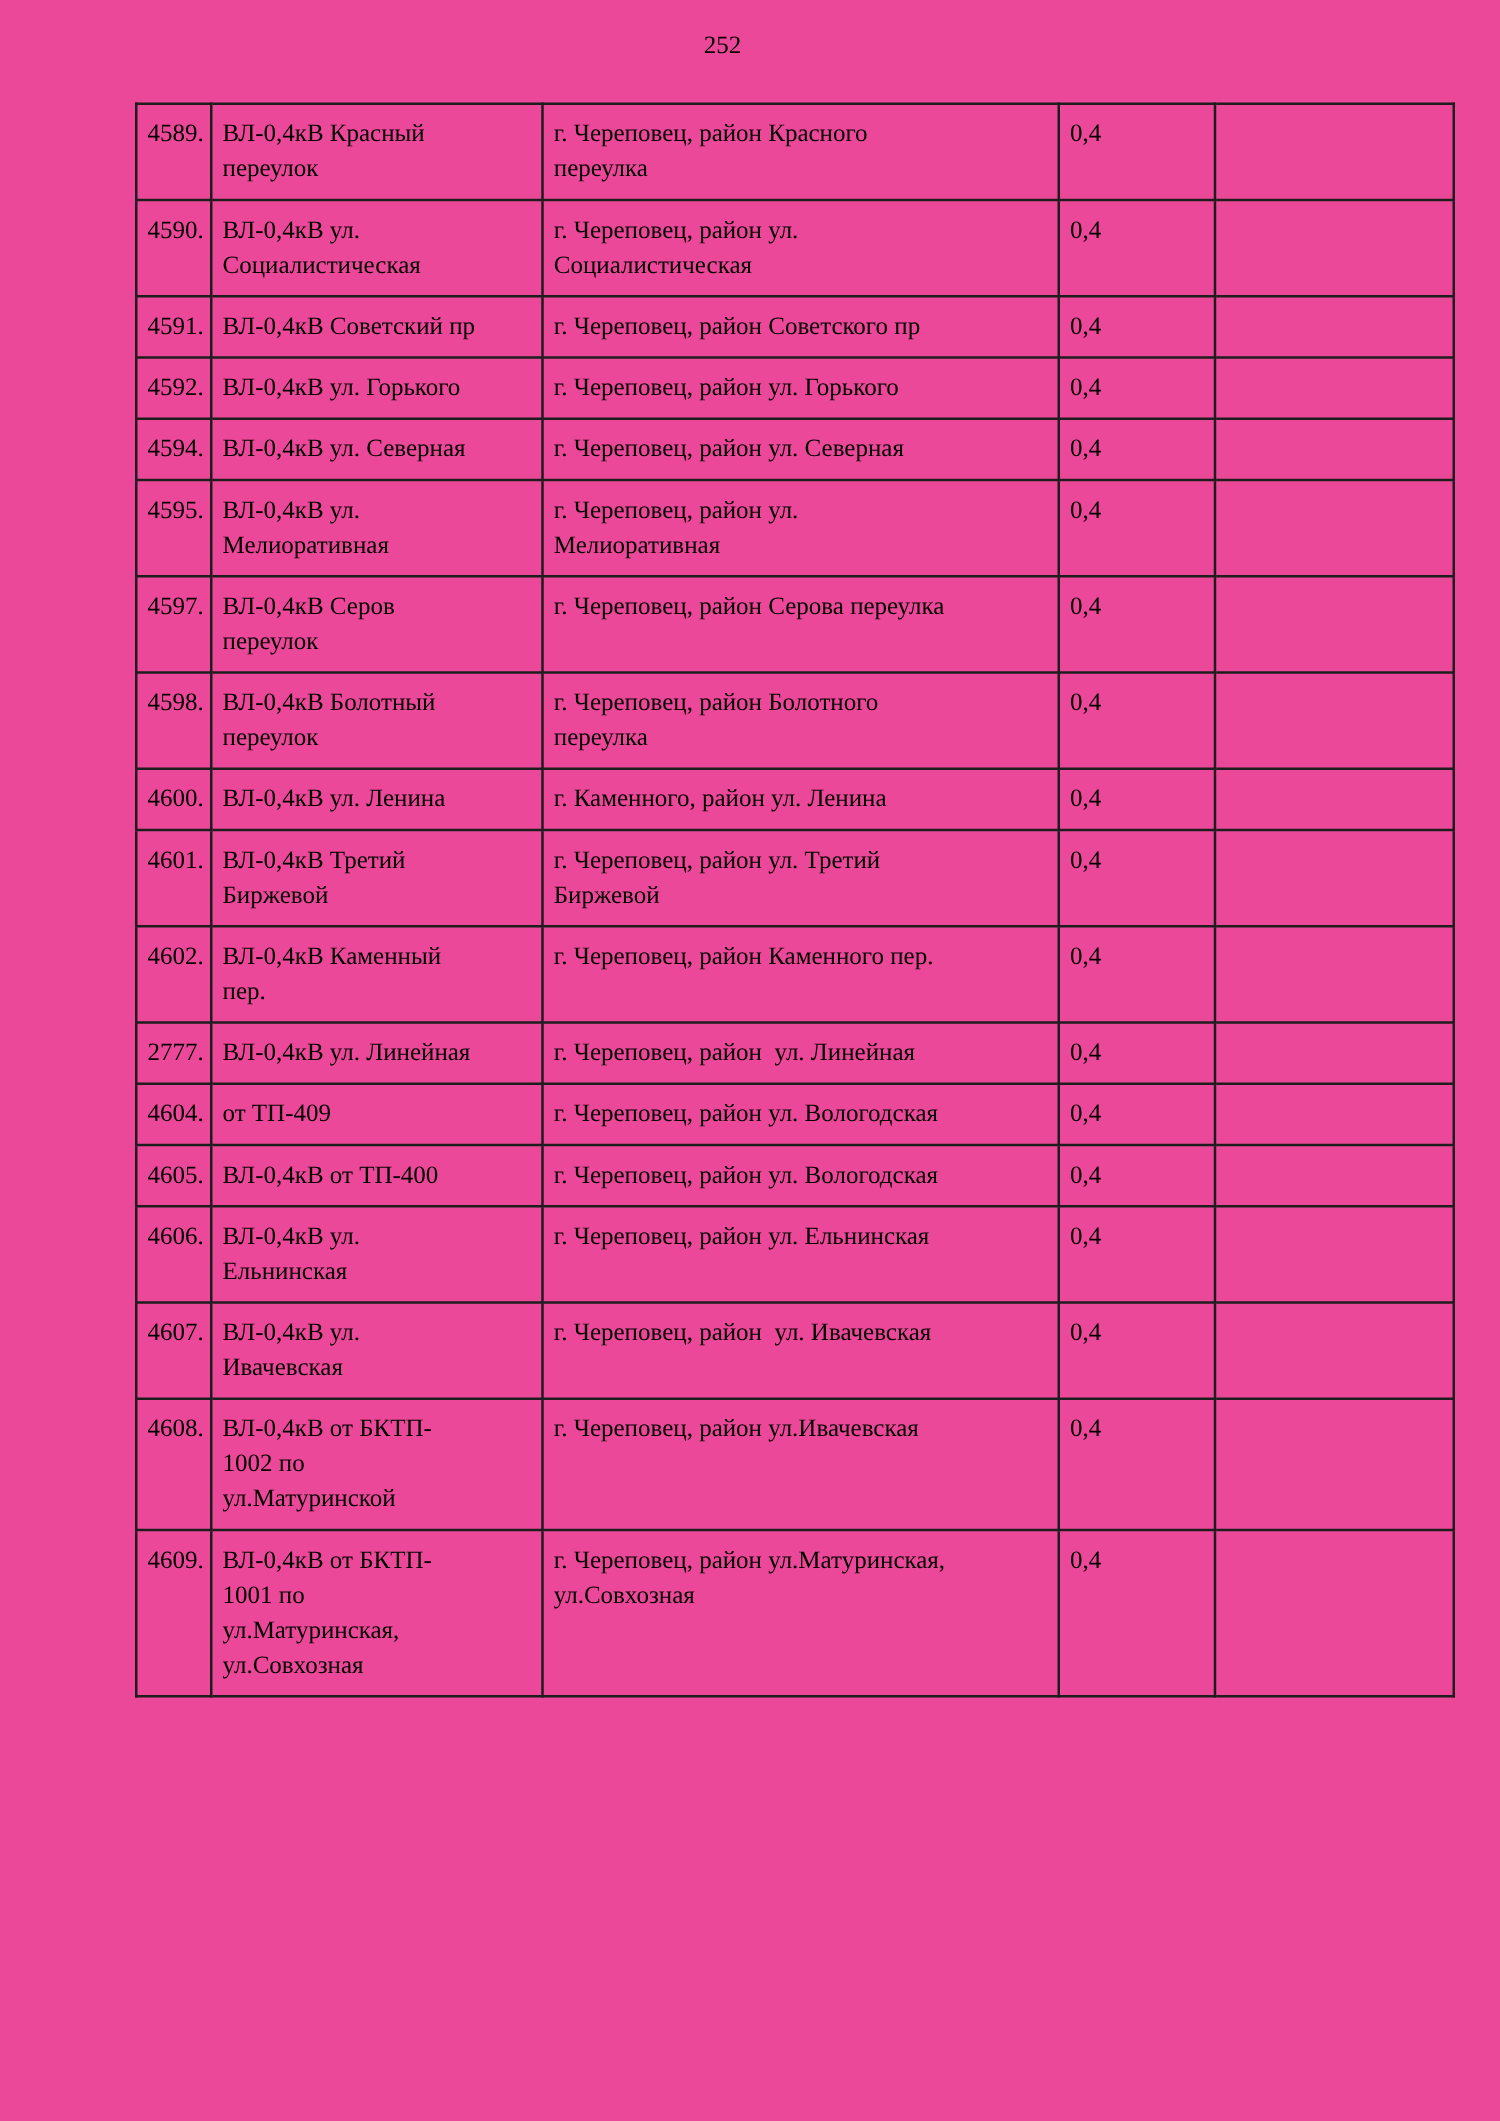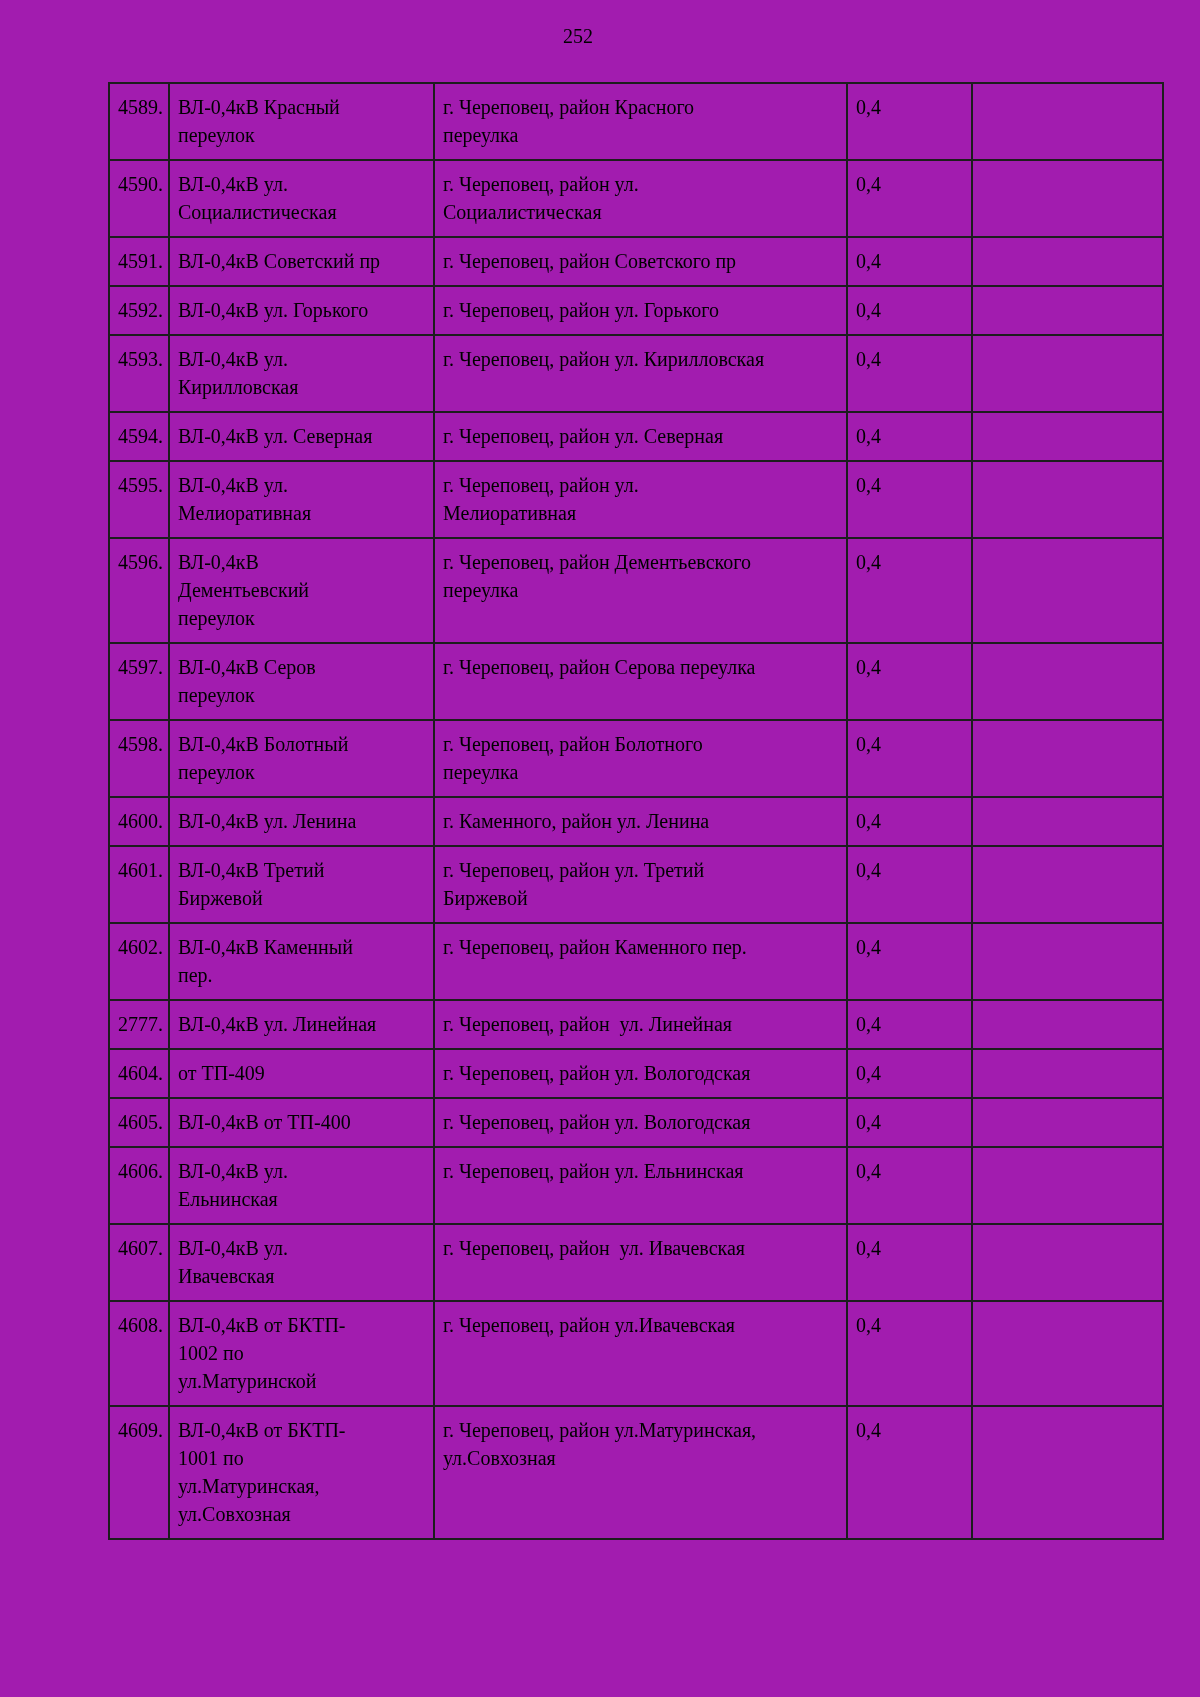--- a/index.html
+++ b/index.html
@@ -4,21 +4,21 @@
 <style>
   html, body {
     margin: 0;
     padding: 0;
     background: #ffffff;
   }
   .page {
     position: relative;
     width: 1200px;
     height: 1697px;
-    background: #a21caf;
+    background: #ec4899;
     color: #000000;
     font-family: "Liberation Serif", "DejaVu Serif", serif;
     overflow: hidden;
   }
   .page-number {
     position: absolute;
     top: 24px;
     left: 0;
     width: 1156px; 
     text-align: center;
@@ -92,50 +92,32 @@
           <td class="col-note"></td>
         </tr>
         <tr>
           <td class="col-num">4592.</td>
           <td class="col-name">ВЛ-0,4кВ ул. Горького</td>
           <td class="col-location">г. Череповец, район ул. Горького</td>
           <td class="col-voltage">0,4</td>
           <td class="col-note"></td>
         </tr>
         <tr>
-          <td class="col-num">4593.</td>
-          <td class="col-name">ВЛ-0,4кВ ул.
-Кирилловская</td>
-          <td class="col-location">г. Череповец, район ул. Кирилловская</td>
-          <td class="col-voltage">0,4</td>
-          <td class="col-note"></td>
-        </tr>
-        <tr>
           <td class="col-num">4594.</td>
           <td class="col-name">ВЛ-0,4кВ ул. Северная</td>
           <td class="col-location">г. Череповец, район ул. Северная</td>
           <td class="col-voltage">0,4</td>
           <td class="col-note"></td>
         </tr>
         <tr>
           <td class="col-num">4595.</td>
           <td class="col-name">ВЛ-0,4кВ ул.
 Мелиоративная</td>
           <td class="col-location">г. Череповец, район ул.
 Мелиоративная</td>
-          <td class="col-voltage">0,4</td>
-          <td class="col-note"></td>
-        </tr>
-        <tr>
-          <td class="col-num">4596.</td>
-          <td class="col-name">ВЛ-0,4кВ
-Дементьевский
-переулок</td>
-          <td class="col-location">г. Череповец, район Дементьевского
-переулка</td>
           <td class="col-voltage">0,4</td>
           <td class="col-note"></td>
         </tr>
         <tr>
           <td class="col-num">4597.</td>
           <td class="col-name">ВЛ-0,4кВ Серов
 переулок</td>
           <td class="col-location">г. Череповец, район Серова переулка</td>
           <td class="col-voltage">0,4</td>
           <td class="col-note"></td>

